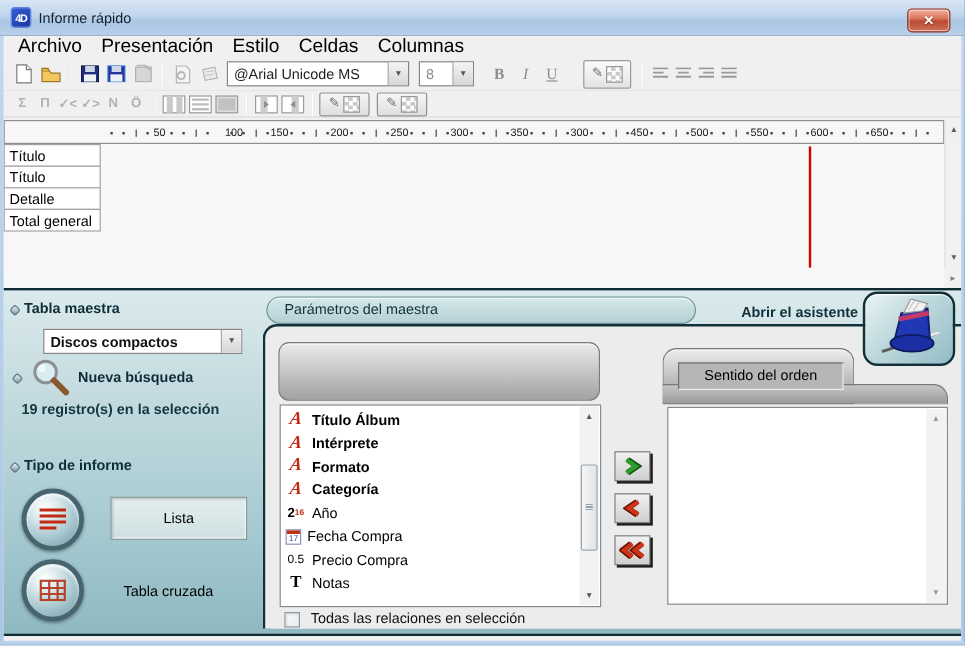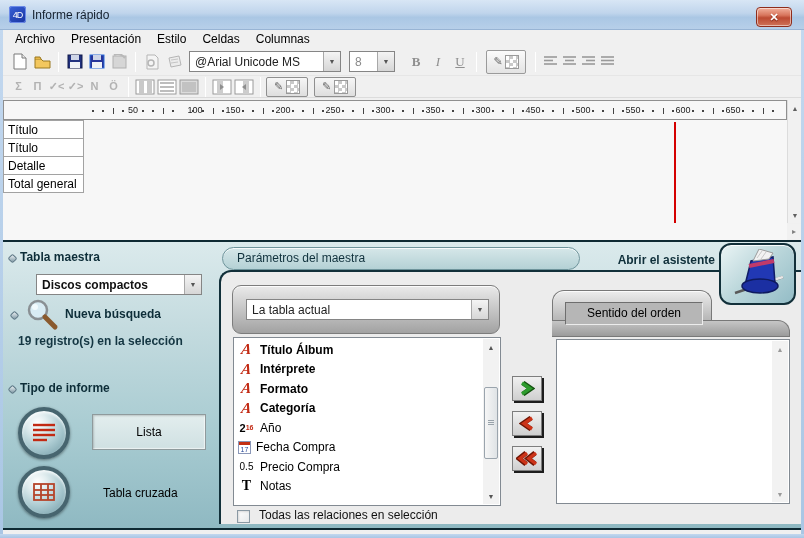--- a/index.html
+++ b/index.html
@@ -9,33 +9,33 @@
   
   .frame{position:absolute;background:linear-gradient(180deg,#c3d8ef,#a9c6e4);z-index:40;}
   .frame.l{left:0;top:28px;bottom:0;width:3px;}
   .frame.r{right:0;top:28px;bottom:0;width:3px;}
   .frame.b{left:0;right:0;bottom:0;height:4px;}
   
   .titlebar{position:absolute;left:0;top:0;width:804px;height:30px;z-index:41;
     background:linear-gradient(180deg,#d8e6f5 0%,#c0d5ec 45%,#aac7e4 60%,#b7cfe9 100%);
     border-bottom:1px solid #98b4d4;display:flex;align-items:center;}
   .appicon{width:17px;height:17px;margin:0 6px 0 9px;border-radius:3px;
-    background:linear-gradient(145deg,#3a63d8,#1733a0);color:#fff;font-size:9px;font-weight:normal;
+    background:linear-gradient(145deg,#3a63d8,#1733a0);color:#fff;font-size:9px;font-weight:bold;
     display:flex;align-items:center;justify-content:center;letter-spacing:-1px;
     box-shadow:inset 0 0 0 1px #6b8ae8;}
   .title-text{font-size:12px;color:#14202e;}
   .closebtn{position:absolute;right:12px;top:7px;width:36px;height:20px;border-radius:4px;
     border:1px solid #8e2d1c;color:#fff;font-size:11px;font-weight:bold;
     background:linear-gradient(180deg,#f2b09c 0%,#d8765d 40%,#bc4a32 55%,#cf7258 100%);
     box-shadow:inset 0 0 0 1px rgba(255,255,255,.5);
     display:flex;align-items:center;justify-content:center;text-shadow:0 1px 1px #7c1d0e;}
   
   .menubar{position:absolute;left:3px;top:30px;width:798px;height:18px;background:#f0f0f0;
     display:flex;align-items:center;padding-left:4px;}
-  .menu-item{font-size:12px;color:#000;padding:4px 8px;line-height:18px;}
+  .menu-item{font-size:16px;color:#000;padding:4px 8px;line-height:18px;}
   
   .toolbar1{position:absolute;left:3px;top:48px;width:798px;height:28px;background:#f0f0f0;
     display:flex;align-items:center;border-bottom:1px solid #e6e6e6;}
   .toolbar2{position:absolute;left:3px;top:76px;width:798px;height:22px;background:#f0f0f0;
     display:flex;align-items:center;border-bottom:1px solid #dcdcdc;}
   .tsep{width:1px;height:20px;background:#c9c9c9;border-right:1px solid #fff;margin:0 5px;}
   .tbtn{width:22px;height:22px;display:flex;align-items:center;justify-content:center;}
   .tbtn.small{width:19px;height:18px;}
   .combo{height:21px;background:#fff;border:1px solid #858585;display:flex;align-items:center;
     font-size:12px;color:#222;padding-left:5px;}
@@ -480,24 +480,20 @@
         <line x1="44" y1="31" x2="54" y2="28" stroke="#e8e8e8" stroke-width="2.5"></line>
         <path d="M16 36 L22 12 L44 8 L46 34 Z" fill="#2138b4" stroke="#101c66" stroke-width="1.5"></path>
         <path d="M20 17 L45 12" stroke="#c03a6a" stroke-width="4"></path>
         <ellipse cx="31" cy="37" rx="18" ry="7" fill="#1b2fa2" stroke="#0e1a5e" stroke-width="1.5"></ellipse>
         <path d="M24 12 L30 0 L44 4 L40 10 Z" fill="#f2f2f2" stroke="#9a9a9a"></path>
         <path d="M28 9 L33 2 M32 10 L37 3" stroke="#c9c9c9"></path>
       </svg>
     </div>
 
     <div class="fields-header"></div>
-    <div class="combo combo2">
-      <span>La tabla actual</span>
-      <span class="cbtn">▼</span>
-    </div>
     <div class="fields-list">
       <div id="field-items" style="padding-top:2px">
           <div class="field-row bold">
             <span class="fi fi-alpha">A</span>
             <span>Título Álbum</span>
           </div>
           <div class="field-row bold">
             <span class="fi fi-alpha">A</span>
             <span>Intérprete</span>
           </div>

